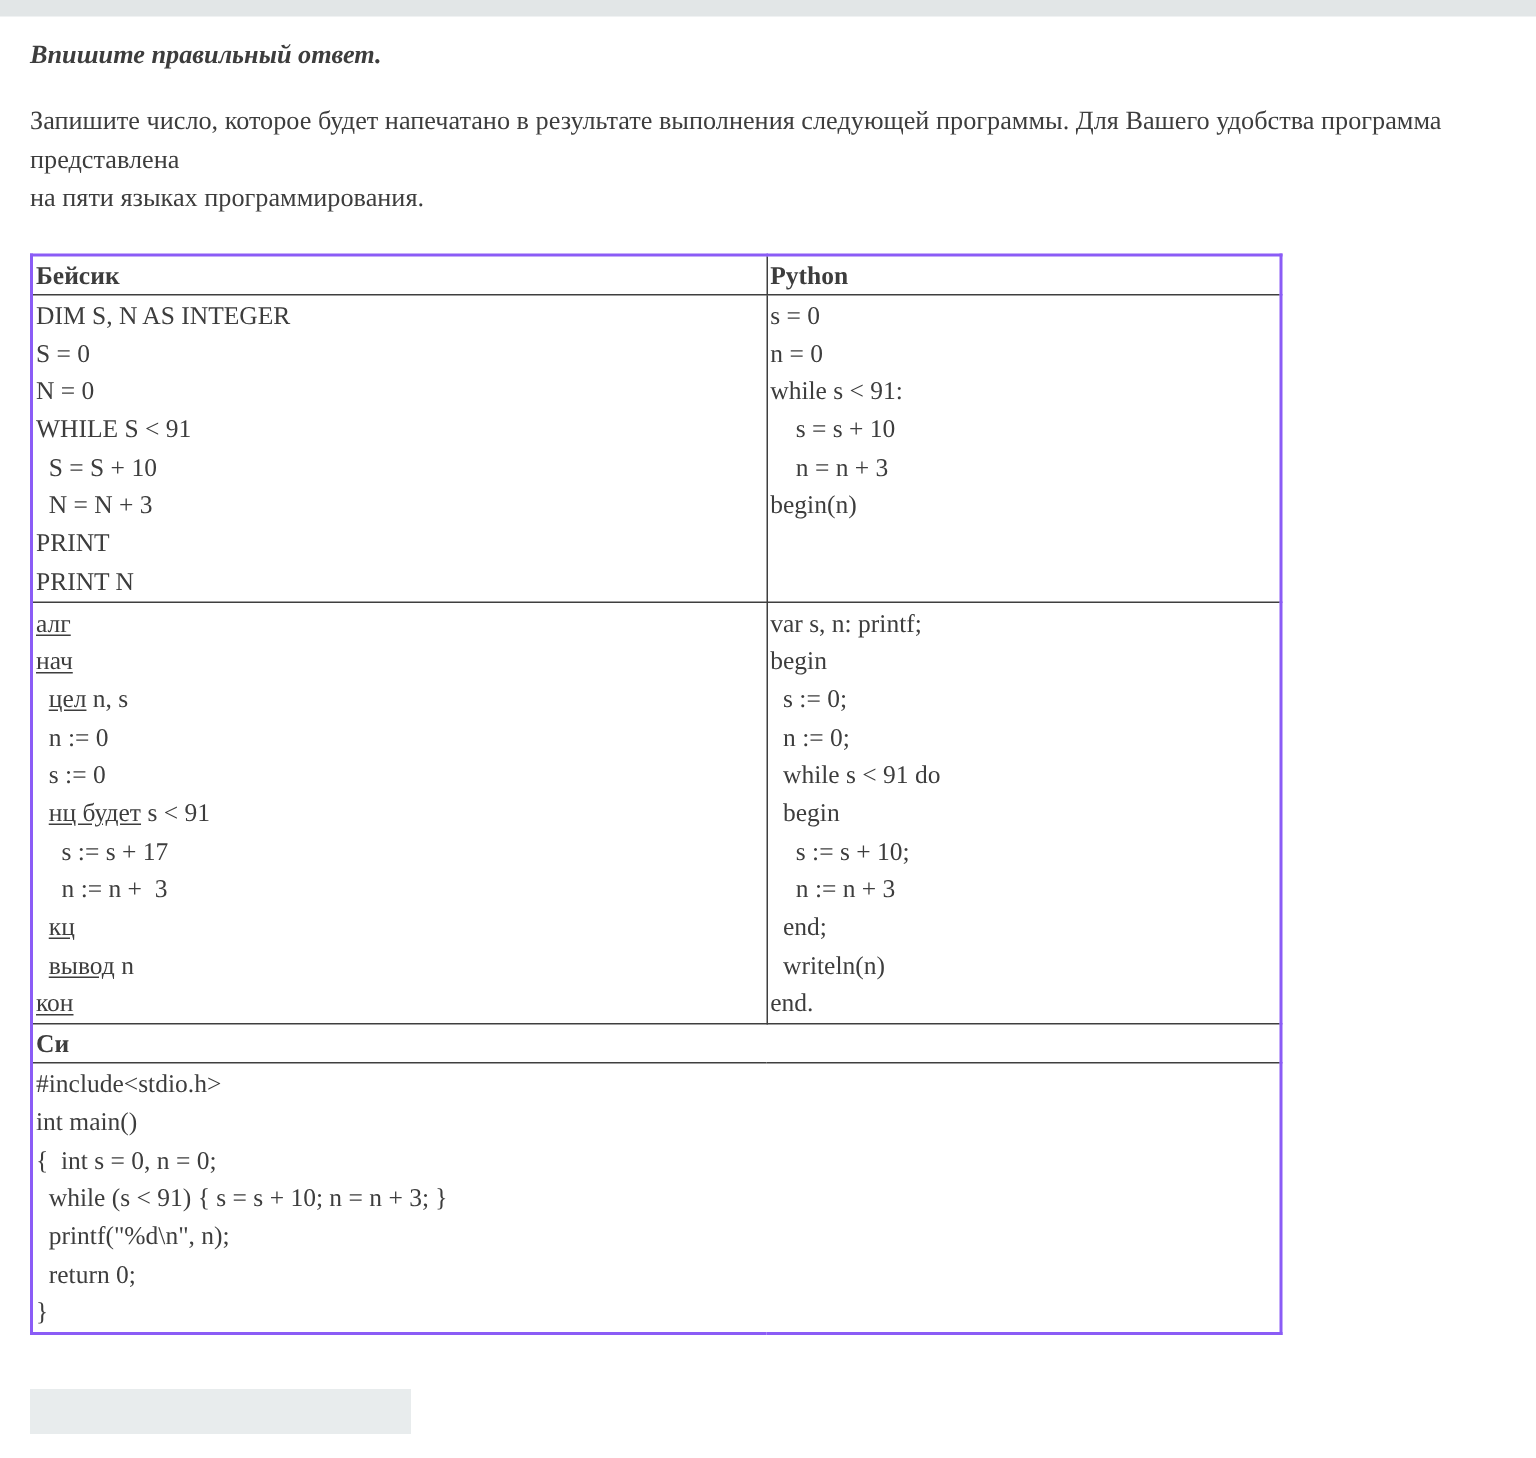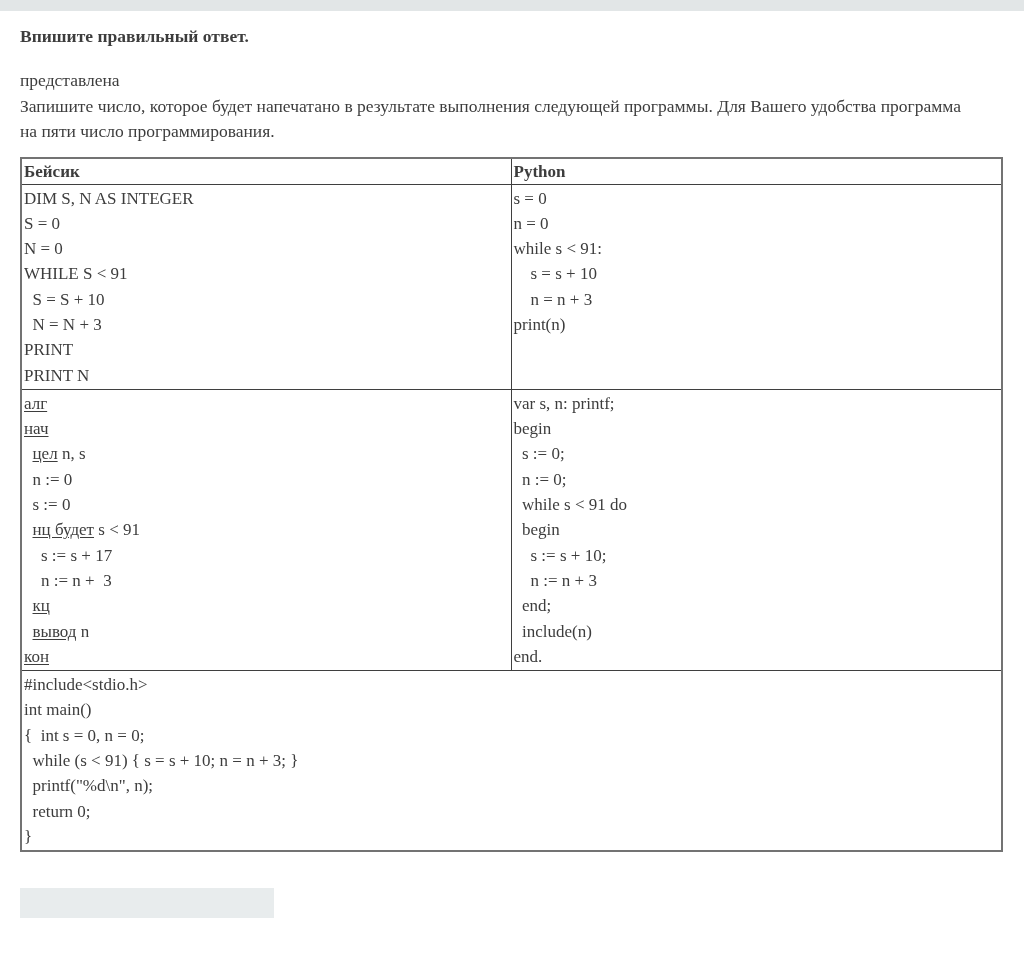--- a/index.html
+++ b/index.html
@@ -14,32 +14,33 @@
   .top-bar {
     width: 100%;
     height: 11px;
     background: #e2e6e7;
   }
   .content { padding: 0 21px 0 20px; }
   .heading {
     font-size: 17.5px;
     font-weight: bold;
     margin: 15px 0 0 0;
+    font-style: italic;
   }
   .intro {
     margin-top: 21px;
     font-size: 17.5px;
   }
   .intro div { line-height: 25.5px; }
   .code-table {
     border-collapse: collapse;
     table-layout: fixed;
-    width: 983px;
-    margin-top: 12px;
-    border: 2px solid #737373;
+    width: 835px;
+    margin-top: 24px;
+    border: 2px solid #8b5cf6;
   }
   .code-table col.c1 { width: 490px; }
   .code-table th, .code-table td {
     border: 1px solid #3f3f3f;
     padding: 1px 2px;
     text-align: left;
     vertical-align: top;
     font-size: 17px;
     font-weight: normal;
   }
@@ -69,23 +70,23 @@
 </head>
 <body>
 
 <div class="page">
   <div class="top-bar"></div>
   <div class="content">
 
     <p class="heading">Впишите правильный ответ.</p>
 
     <div class="intro">
+      <div>Запишите число, которое будет напечатано в результате выполнения следующей программы. Для Вашего удобства программа</div>
       <div>представлена</div>
-      <div>Запишите число, которое будет напечатано в результате выполнения следующей программы. Для Вашего удобства программа</div>
-      <div>на пяти число программирования.</div>
+      <div>на пяти языках программирования.</div>
     </div>
 
     <table class="code-table">
       <colgroup>
           <col class="c1">
           <col class="c2">
         </colgroup>
       <tbody>
           <tr>
         <th>Бейсик</th>
@@ -101,21 +102,21 @@
               <div class="code-line">  N = N + 3</div>
               <div class="code-line">PRINT</div>
               <div class="code-line">PRINT N</div>
             </td>
         <td>
               <div class="code-line">s = 0</div>
               <div class="code-line">n = 0</div>
               <div class="code-line">while s &lt; 91:</div>
               <div class="code-line">    s = s + 10</div>
               <div class="code-line">    n = n + 3</div>
-              <div class="code-line">print(n)</div>
+              <div class="code-line">begin(n)</div>
             </td>
       </tr>
       <tr>
         <td>
               <div class="code-line"><span class="u">алг</span></div>
               <div class="code-line"><span class="u">нач</span></div>
               <div class="code-line"><span>  </span><span class="u">цел</span><span> n, s</span></div>
               <div class="code-line"><span>  n := 0</span></div>
               <div class="code-line"><span>  s := 0</span></div>
               <div class="code-line"><span>  </span><span class="u">нц будет</span><span> s &lt; 91</span></div>
@@ -128,23 +129,26 @@
         <td>
               <div class="code-line">var s, n: printf;</div>
               <div class="code-line">begin</div>
               <div class="code-line">  s := 0;</div>
               <div class="code-line">  n := 0;</div>
               <div class="code-line">  while s &lt; 91 do</div>
               <div class="code-line">  begin</div>
               <div class="code-line">    s := s + 10;</div>
               <div class="code-line">    n := n + 3</div>
               <div class="code-line">  end;</div>
-              <div class="code-line">  include(n)</div>
+              <div class="code-line">  writeln(n)</div>
               <div class="code-line">end.</div>
             </td>
+      </tr>
+      <tr>
+        <th colspan="2">Си</th>
       </tr>
       <tr>
         <td colspan="2">
               <div class="code-line">#include&lt;stdio.h&gt;</div>
               <div class="code-line">int main()</div>
               <div class="code-line">{  int s = 0, n = 0;</div>
               <div class="code-line">  while (s &lt; 91) { s = s + 10; n = n + 3; }</div>
               <div class="code-line">  printf("%d\n", n);</div>
               <div class="code-line">  return 0;</div>
               <div class="code-line">}</div>

